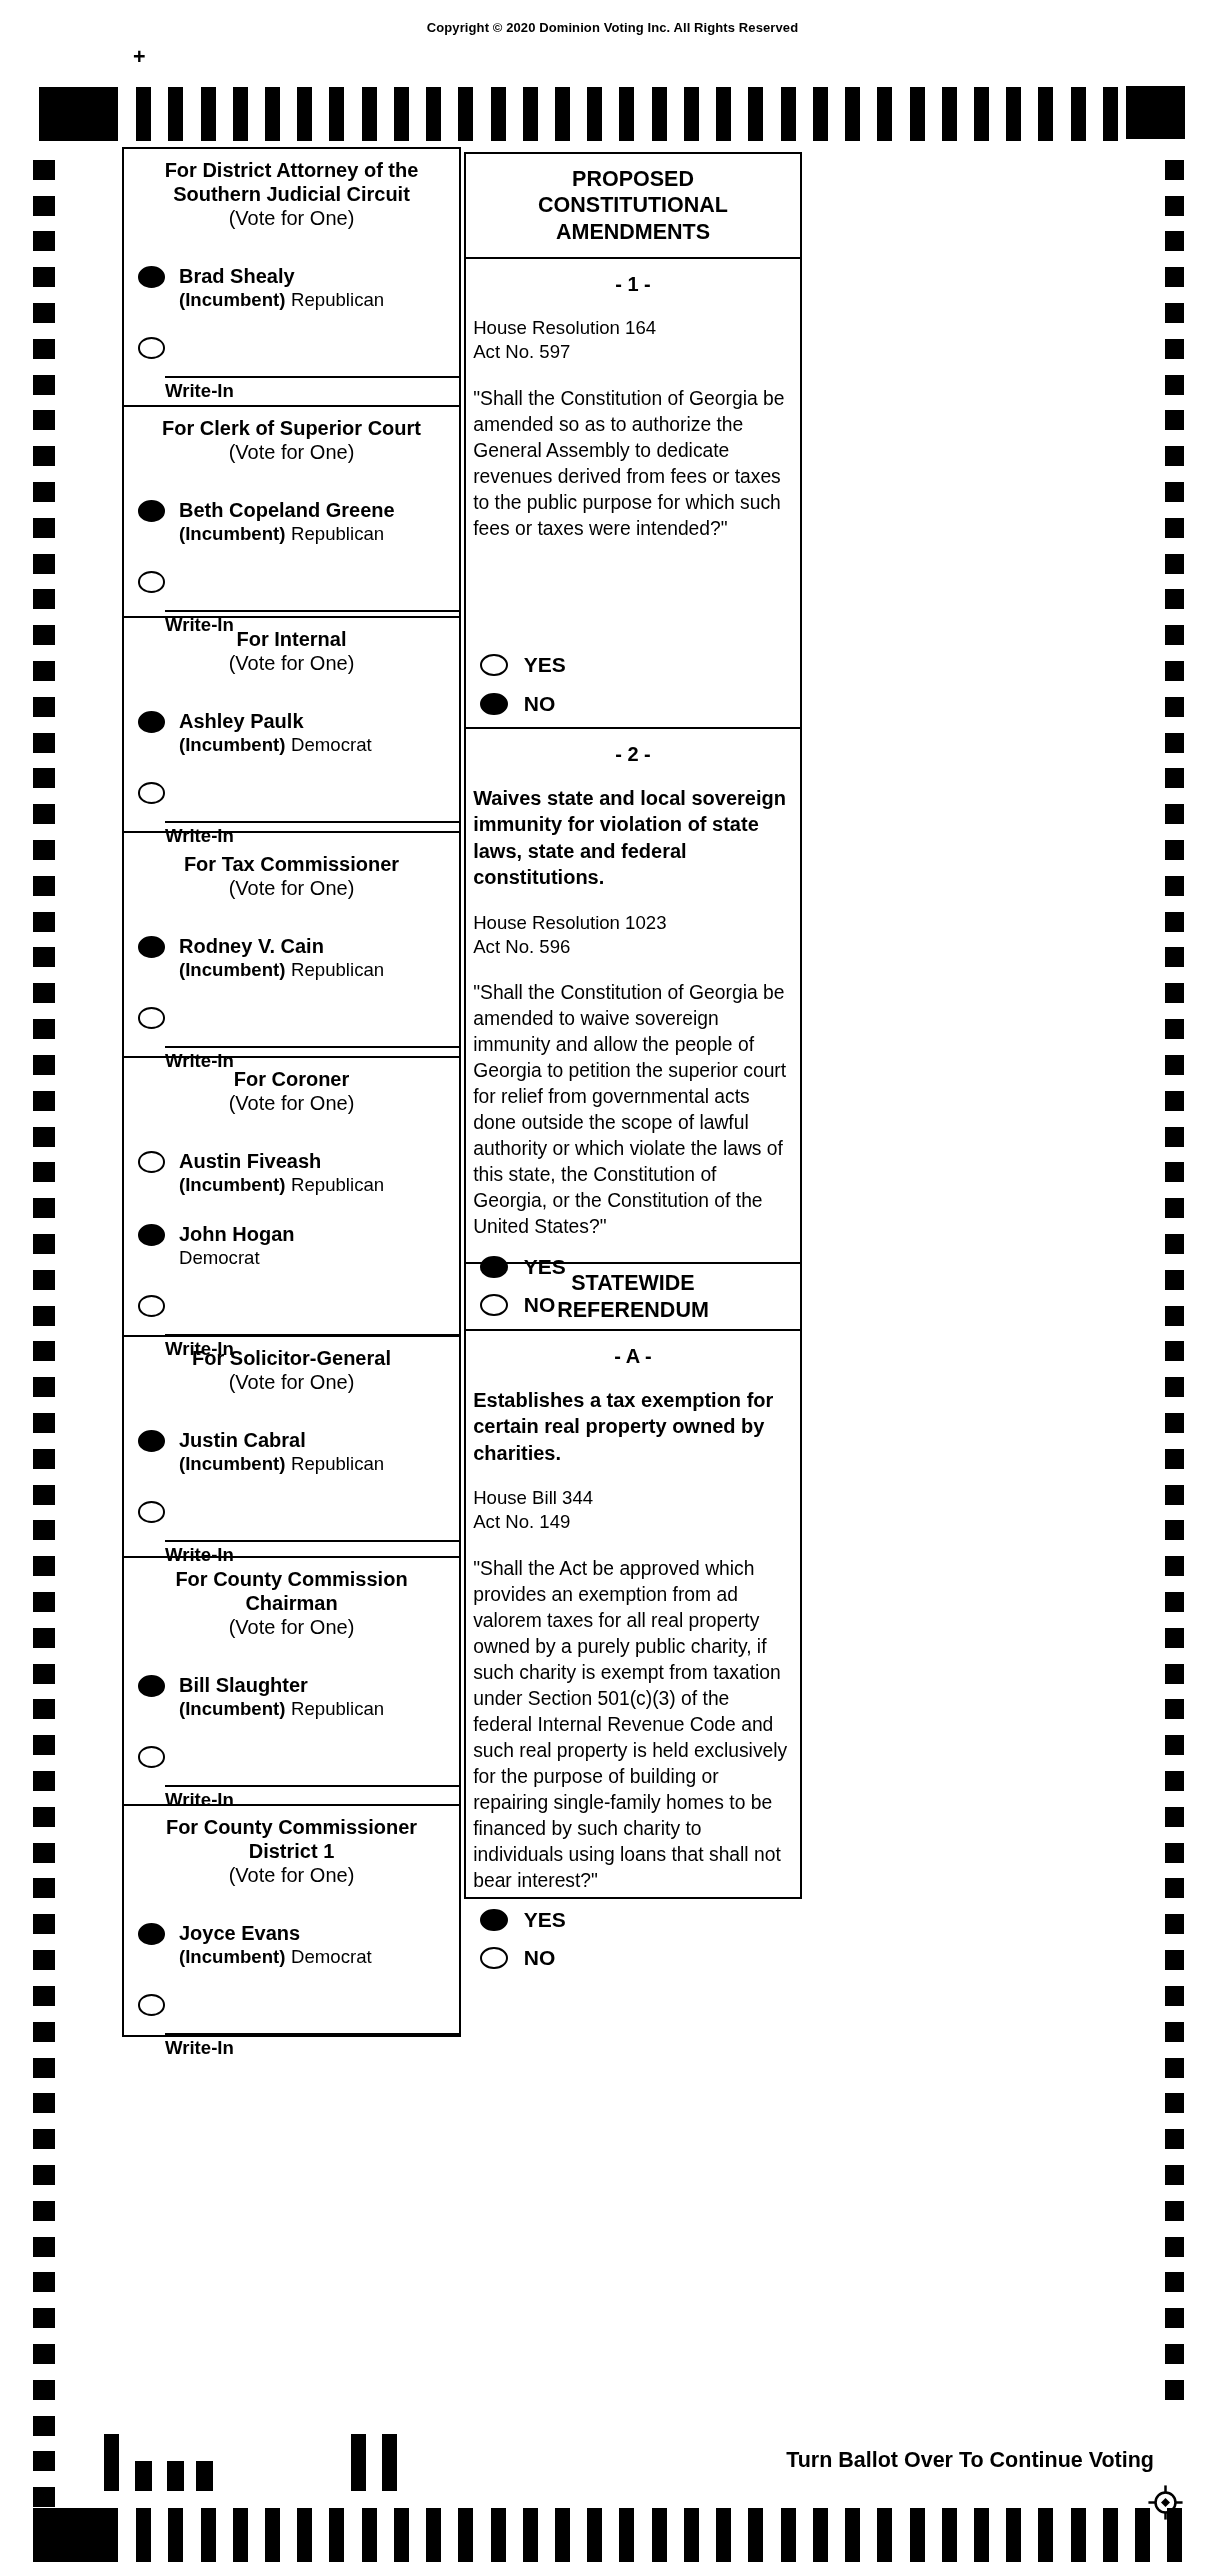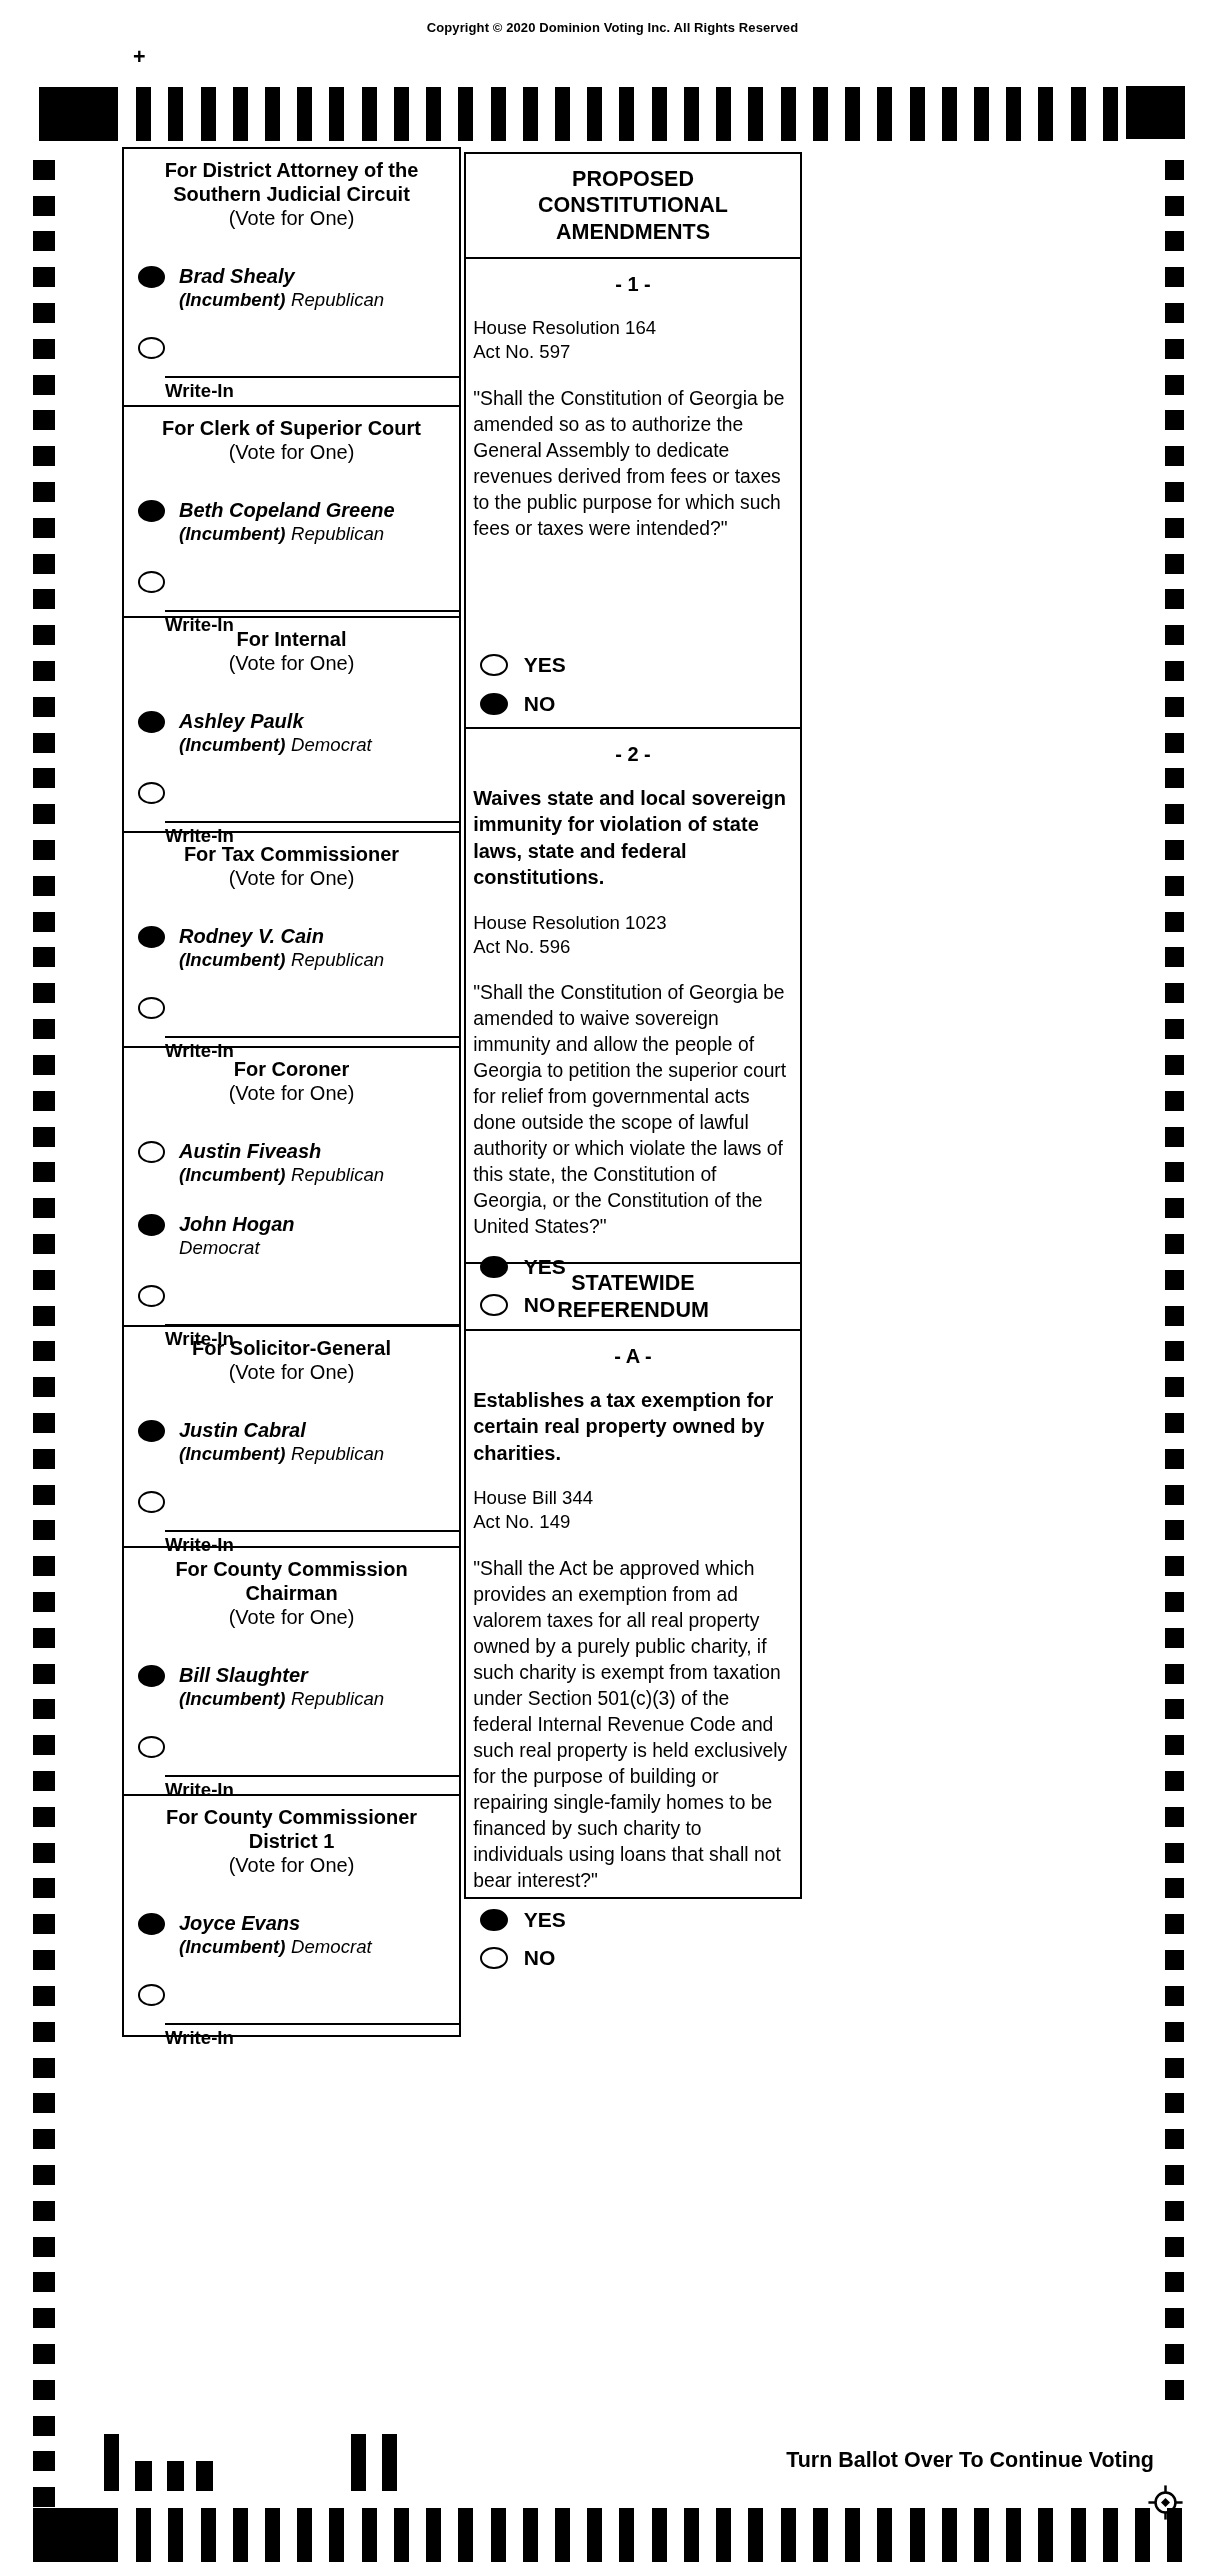--- a/index.html
+++ b/index.html
@@ -13,21 +13,21 @@
   .mark{position:absolute;background:#000;}
 
   
   .col-left{position:absolute;left:122px;top:147px;width:339px;height:1890px;
             border:2.1px solid #000;box-sizing:border-box;display:flex;flex-direction:column;}
   .contest{box-sizing:border-box;border-bottom:2.1px solid #000;display:flex;
            flex-direction:column;padding-top:8.6px;}
   .contest-title{text-align:center;font-weight:bold;font-size:20px;line-height:24px;}
   .contest-instruction{text-align:center;font-size:20px;line-height:24px;}
   .candidates{margin-top:34px;}
-  .candidate{position:relative;padding-left:55px;margin-bottom:26px;min-height:47px;font-style:italic;}
+  .candidate{position:relative;padding-left:55px;margin-bottom:26px;min-height:47px;}
   .oval{width:23.6px;height:18px;border:2.1px solid #000;border-radius:50%;background:#fff;box-sizing:content-box;}
   .oval.filled{background:#000;}
   .candidate .oval{position:absolute;left:13.6px;top:2.1px;}
   .cand-name{font-weight:bold;font-size:20px;line-height:24px;}
   .cand-party{font-size:18.6px;line-height:23px;}
   .party-prefix{font-weight:bold;margin-right:5.7px;}
   .writein-zone{margin-top:auto;padding-bottom:4.3px;}
   .writein-zone .oval{margin-left:13.6px;margin-bottom:17px;}
   .writein-rule{border-top:2.1px solid #000;margin-left:41px;}
   .writein-label{margin-left:41px;font-weight:bold;font-size:18.6px;line-height:21.5px;padding-top:2.1px;}
@@ -125,21 +125,21 @@
     </div>
   </div>
 </div>
     <div class="writein-zone">
       <div class="oval writein-oval"></div>
       <div class="writein-rule"></div>
       <div class="writein-label">Write-In</div>
     </div>
   </div>
 
-  <div class="contest" style="height: 215px;">
+  <div class="contest" style="height: 215px; margin-top: 10px;">
     <div class="contest-title">
           <div>For Tax Commissioner</div>
         </div>
     <div class="contest-instruction">(Vote for One)</div>
     <div class="candidates">
   <div class="candidate">
     <div class="oval filled"></div>
     <div class="cand-name">Rodney V. Cain</div>
     <div class="cand-party">
       <span class="party-prefix">(Incumbent)</span><span class="party-name">Republican</span>

